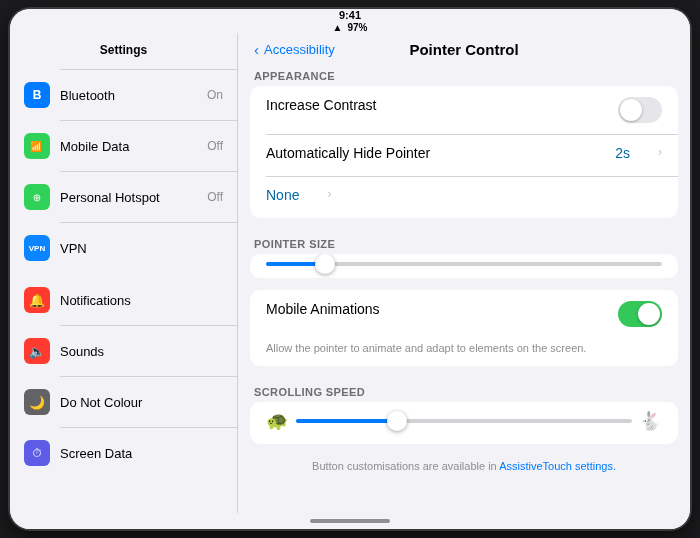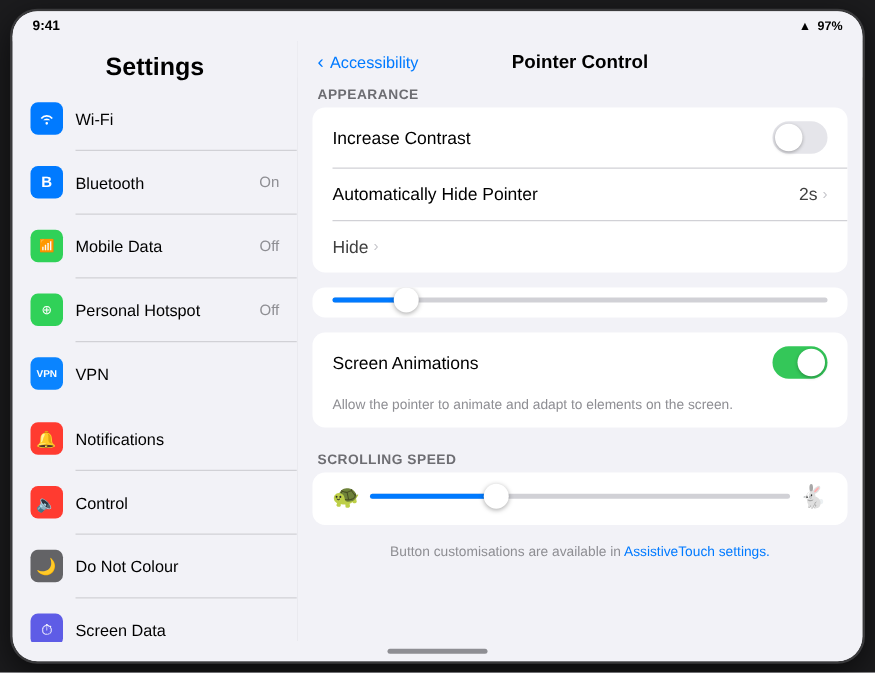--- a/index.html
+++ b/index.html
@@ -25,38 +25,39 @@
     .status-bar {
       background: #f2f2f7;
       height: 24px;
       display: flex;
       align-items: center;
       justify-content: space-between;
       padding: 0 16px;
       font-size: 11px;
       font-weight: 600;
       flex-shrink: 0;
+      flex-direction: column;
     }
     .status-left { display: flex; gap: 8px; align-items: center; }
     .status-right { display: flex; gap: 5px; align-items: center; font-size: 10px; }
     .content-area {
       display: flex;
       flex: 1;
       overflow: hidden;
     }
     
     .sidebar {
       width: 228px;
       background: #f2f2f7;
       border-right: 1px solid #d1d1d6;
       overflow-y: auto;
       flex-shrink: 0;
     }
     .sidebar-title {
-      font-size: 20px;
+      font-size: 12px;
       font-weight: 700;
       text-align: center;
       padding: 10px 16px 8px;
       color: #000;
     }
     .sidebar-section {
       margin-bottom: 2px;
     }
     .sidebar-item {
       display: flex;
@@ -138,42 +139,43 @@
       padding: 8px 16px 4px;
     }
     .card {
       background: #fff;
       border-radius: 10px;
       margin: 0 12px 12px;
       overflow: hidden;
     }
     .card-row {
       display: flex;
-      align-items: center;
+      align-items: flex-start;
       padding: 11px 16px;
       min-height: 42px;
       position: relative;
+      gap: 24px;
     }
     .card-row + .card-row::before {
       content: '';
       position: absolute;
       top: 0;
       left: 16px;
       right: 0;
       height: 0.5px;
       background: #d1d1d6;
     }
     .card-row-label {
       font-size: 14px;
       color: #000;
       flex: 1;
     }
     .card-row-value {
       font-size: 14px;
-      color: #404040;
+      color: #0369a1;
       margin-right: 4px;
     }
     .chevron-right {
       color: #c7c7cc;
       font-size: 12px;
     }
     
     .toggle {
       width: 44px;
       height: 26px;
@@ -289,28 +291,20 @@
       <span>97%</span>
     </div>
   </div>
 
   <div class="content-area">
 
     <div class="sidebar">
       <div class="sidebar-title">Settings</div>
 
       <div class="sidebar-section">
-        <div class="sidebar-item">
-          <div class="sidebar-icon icon-wifi">
-            <svg width="14" height="14" viewBox="0 0 20 14" fill="white">
-                <path d="M10 11a1.5 1.5 0 110 3 1.5 1.5 0 010-3zm0-4a5 5 0 014 2H6a5 5 0 014-2zm0-4a9 9 0 017 3.3L15.5 7.7A7 7 0 0010 5a7 7 0 00-5.5 2.7L3 6.3A9 9 0 0110 3z" fill="white"></path>
-              </svg>
-          </div>
-          <span class="sidebar-label">Wi-Fi</span>
-        </div>
         <div class="sidebar-divider"></div>
         <div class="sidebar-item">
           <div class="sidebar-icon icon-bluetooth" style="font-size:12px;font-weight:700;">B</div>
           <span class="sidebar-label">Bluetooth</span>
           <span class="sidebar-value">On</span>
         </div>
         <div class="sidebar-divider"></div>
         <div class="sidebar-item">
           <div class="sidebar-icon icon-mobile" style="font-size:10px;">📶</div>
           <span class="sidebar-label">Mobile Data</span>
@@ -332,21 +326,21 @@
       <div class="sidebar-group-divider"></div>
 
       <div class="sidebar-section">
         <div class="sidebar-item">
           <div class="sidebar-icon icon-notifications" style="font-size:13px;">🔔</div>
           <span class="sidebar-label">Notifications</span>
         </div>
         <div class="sidebar-divider"></div>
         <div class="sidebar-item">
           <div class="sidebar-icon icon-sounds" style="font-size:13px;">🔈</div>
-          <span class="sidebar-label">Control</span>
+          <span class="sidebar-label">Sounds</span>
         </div>
         <div class="sidebar-divider"></div>
         <div class="sidebar-item">
           <div class="sidebar-icon icon-dnd" style="font-size:13px;">🌙</div>
           <span class="sidebar-label">Do Not Colour</span>
         </div>
         <div class="sidebar-divider"></div>
         <div class="sidebar-item">
           <div class="sidebar-icon icon-screentime" style="font-size:12px;">⏱</div>
           <span class="sidebar-label">Screen Data</span>
@@ -371,37 +365,38 @@
           <div class="toggle off">
             <div class="toggle-thumb"></div>
           </div>
         </div>
         <div class="card-row">
           <span class="card-row-label">Automatically Hide Pointer</span>
           <span class="card-row-value">2s</span>
           <span class="chevron-right">›</span>
         </div>
         <div class="card-row">
-          <span class="card-row-value">Hide</span>
+          <span class="card-row-value">None</span>
           <span class="chevron-right">›</span>
         </div>
       </div>
 
+      <div class="section-label">POINTER SIZE</div>
       <div class="card">
         <div class="slider-container">
           <div class="slider-track">
             <div class="slider-fill" style="width: 15%;"></div>
             <div class="slider-thumb" style="left: 15%;"></div>
           </div>
         </div>
       </div>
 
       <div class="card">
         <div class="card-row">
-          <span class="card-row-label">Screen Animations</span>
+          <span class="card-row-label">Mobile Animations</span>
           <div class="toggle on">
             <div class="toggle-thumb"></div>
           </div>
         </div>
         <div style="padding: 0 16px 10px;">
           <span class="description-text" style="padding:0;">Allow the pointer to animate and adapt to elements on the screen.</span>
         </div>
       </div>
 
       <div class="section-label">SCROLLING SPEED</div>

